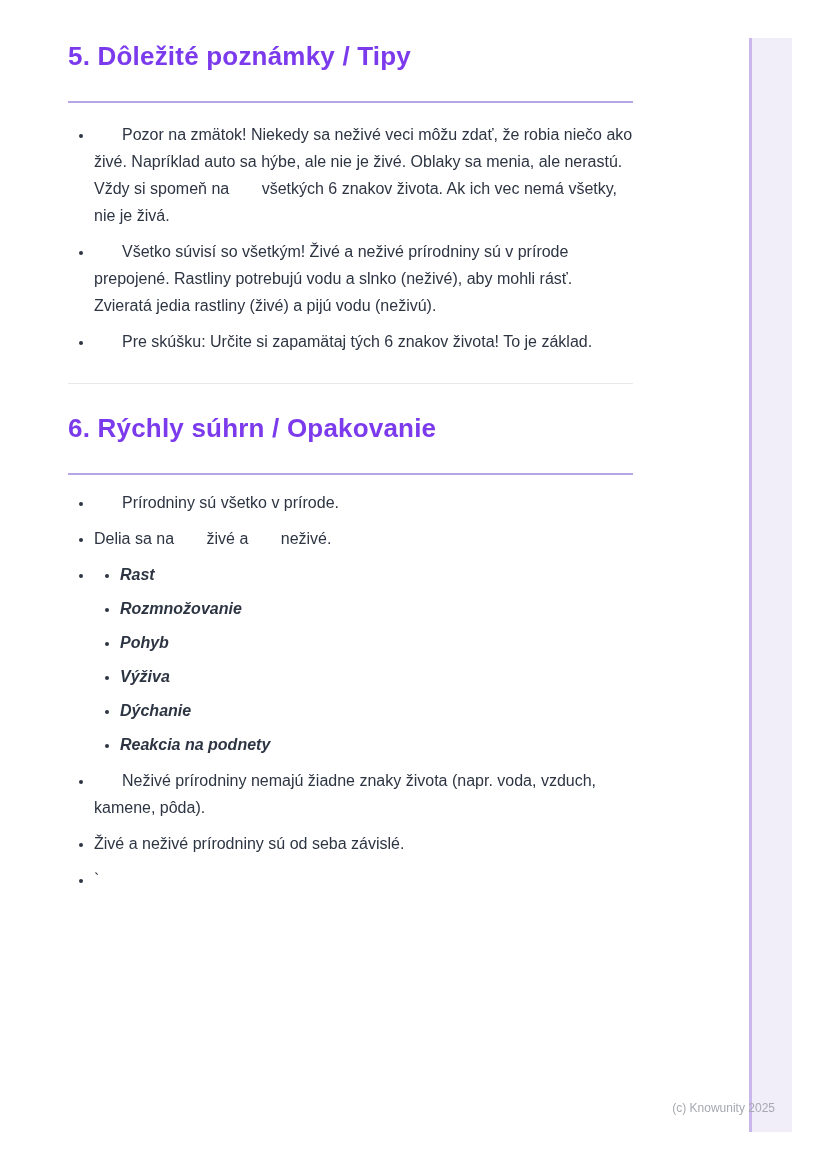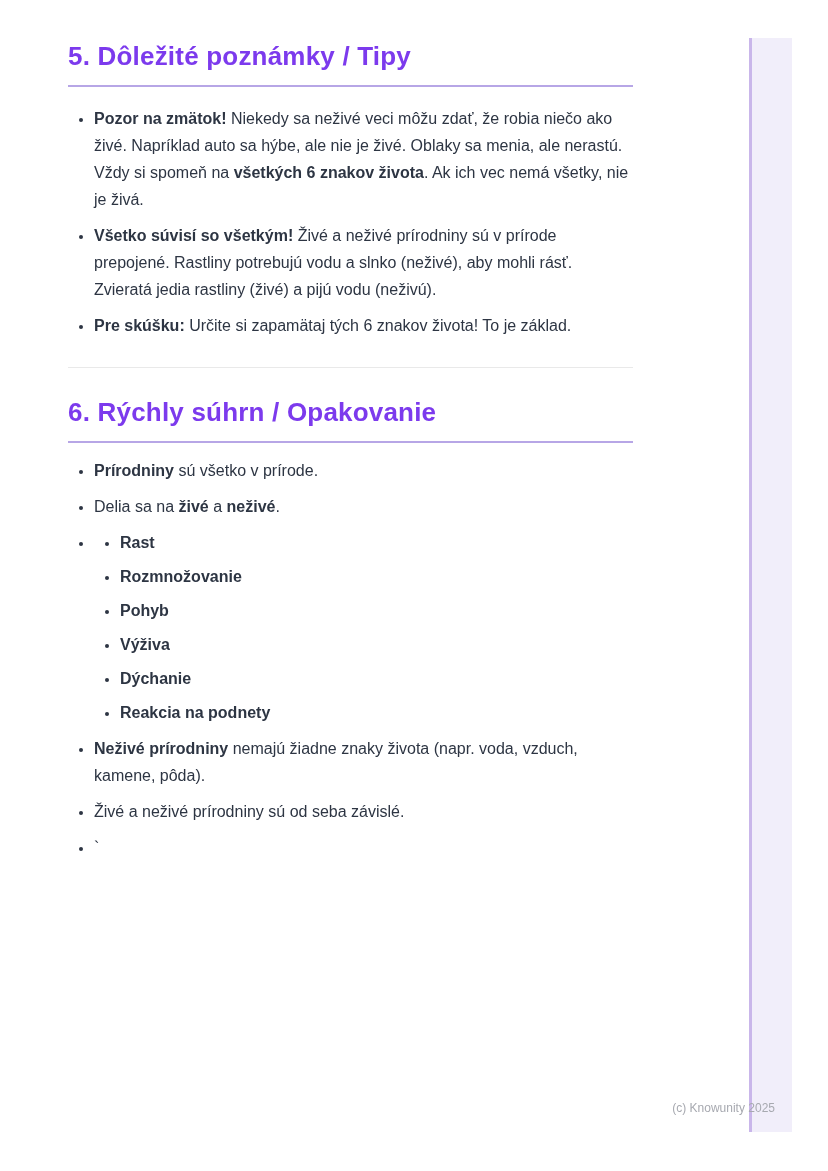--- a/index.html
+++ b/index.html
@@ -19,21 +19,21 @@
     left: 68px;
     top: 42px;
     width: 565px;
     color: var(--c-body-text, #2d3543);
   }
   .section-title {
     font-size: 26px;
     line-height: 29px;
     font-weight: 700;
     margin: 0;
-    padding-bottom: 14px;
+    padding-bottom: 30px;
     border-bottom: 2px solid var(--c-heading-underline, #b7a6e6);
     color: var(--c-heading, #7c3aed);
     letter-spacing: 0.2px;
   }
   .title-gap {
     margin-top: 30px;
   }
   ul.list {
     list-style: disc;
     margin: 18px 0 0 0;
@@ -45,26 +45,27 @@
     margin-bottom: 9px;
   }
   ul.list li::marker {
     color: var(--c-body-text, #2d3543);
     font-size: 13px;
   }
   ul.nested {
     list-style: disc;
     margin: 7px 0 4px 0;
     padding-left: 26px;
+    font-style: italic;
   }
   ul.nested > li {
     font-weight: 700;
     margin-bottom: 7px;
   }
-  .b { font-weight: 700; }
+  .b { font-weight: 400; margin-left: 28px; }
   hr.section-divider {
     border: 0;
     border-top: 1px solid var(--c-divider, #e9e9e9);
     margin: 28px 0 0 0;
   }
   .intro {
     font-size: 16px;
     line-height: 24px;
     margin: 20px 0 0 0;
   }

